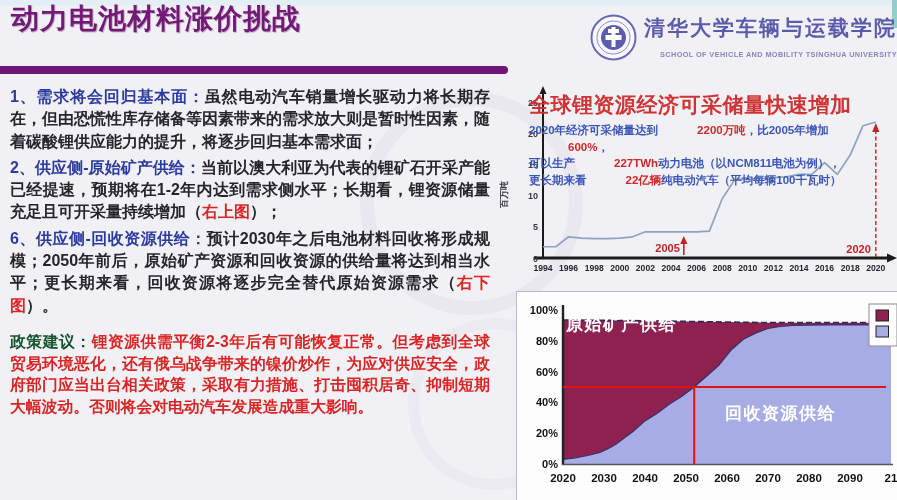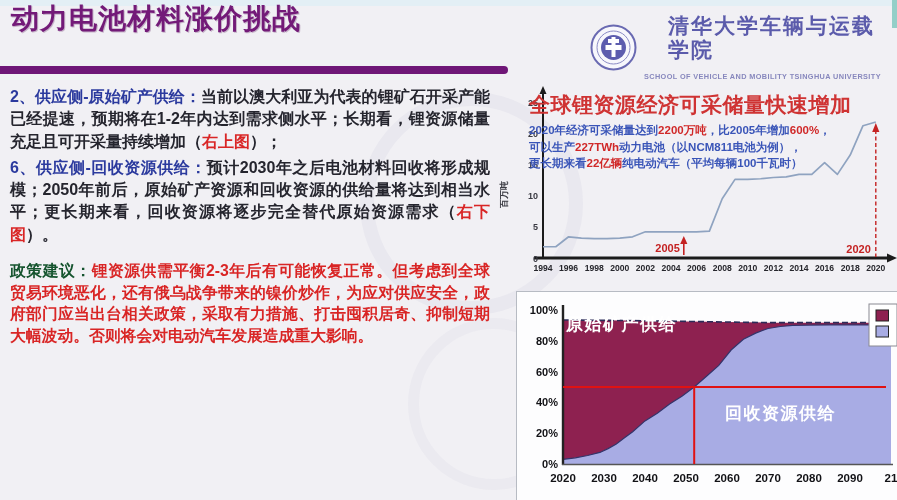--- a/index.html
+++ b/index.html
@@ -10,40 +10,40 @@
   .teal-corner{position:absolute;right:0;top:0;width:5px;height:28px;background:#93cfc8;}
 
   
   .page-title{position:absolute;left:11px;top:0;font-size:28px;font-weight:900;
       color:#731a78;letter-spacing:1px;text-shadow:1px 1px 0 rgba(70,0,70,.25);}
   .title-underline{position:absolute;left:0;top:66px;width:508px;height:8px;
       background:#6f1677;border-radius:0 5px 5px 0;}
   .logo-wrap{position:absolute;left:590px;top:14px;display:flex;align-items:center;}
   .logo-badge{width:47px;height:47px;flex:0 0 auto;}
   .logo-text{margin-left:7px;}
-  .uni-cn{font-size:21px;font-weight:800;color:#5b5bab;letter-spacing:2px;line-height:24px;margin-left:24px;}
-  .uni-en{font-size:7.3px;font-weight:700;color:#8787bd;letter-spacing:.4px;margin-top:10px;}
+  .uni-cn{font-size:21px;font-weight:800;color:#5b5bab;letter-spacing:2px;line-height:24px;}
+  .uni-en{font-size:7.3px;font-weight:700;color:#8787bd;letter-spacing:.4px;margin-top:10px;text-align:right;}
 
   
   .wm{position:absolute;left:360px;top:92px;width:195px;height:195px;border-radius:50%;
       border:14px solid rgba(105,105,160,.055);pointer-events:none;}
   .wm2{position:absolute;left:408px;top:318px;width:150px;height:150px;border-radius:50%;
       border:11px solid rgba(105,105,160,.045);pointer-events:none;}
 
   
   .left-col{position:absolute;left:10px;top:86px;width:480px;}
   .pt{font-size:16px;line-height:22.3px;font-weight:600;text-align:justify;margin:0 0 4px 0;}
   .pt3{margin-bottom:0;}
   .policy{font-size:15.8px;line-height:21.6px;font-weight:800;text-align:justify;margin-top:14px;}
   .c-blue{color:#2b3a9e;font-weight:800;}
   .c-dark{color:#25252e;}
   .c-red{color:#d92525;}
   .c-black{color:#14532d;font-weight:900;}
   .c-nblue{color:#3a55b8;font-weight:700;}
-  .c-nred{color:#d02828;font-weight:700;}
+  .c-nred{color:#d02828;font-weight:700;padding-left:39px;}
 
   
   .svg-top{position:absolute;left:498px;top:86px;width:399px;height:196px;overflow:visible;}
   .note-overlay{position:absolute;left:529px;top:91px;width:364px;pointer-events:none;}
   .note-title{font-size:21px;font-weight:900;color:#cf3333;letter-spacing:.5px;margin-bottom:3px;}
   .note-line{font-size:11.5px;line-height:16.5px;font-weight:700;}
   .bottom-panel{position:absolute;left:516px;top:291px;width:380px;height:209px;
       background:#fdfdfe;border:1px solid #b7bbc3;overflow:hidden;}
   .svg-bottom{position:absolute;left:0;top:0;width:380px;height:208px;}
 
@@ -78,20 +78,21 @@
     <div class="logo-text">
       <div class="uni-cn">清华大学车辆与运载学院</div>
       <div class="uni-en">SCHOOL OF VEHICLE AND MOBILITY TSINGHUA UNIVERSITY</div>
     </div>
   </div>
 
   <div class="wm"></div>
   <div class="wm2"></div>
 
   <div class="left-col">
+    <p class="pt"><span class="c-blue">1、需求将会回归基本面：</span><span class="c-dark">虽然电动汽车销量增长驱动力将长期存在，但由恐慌性库存储备等因素带来的需求放大则是暂时性因素，随着碳酸锂供应能力的提升，将逐步回归基本需求面；</span></p>
     <p class="pt"><span class="c-blue">2、供应侧-原始矿产供给：</span><span class="c-dark">当前以澳大利亚为代表的锂矿石开采产能已经提速，预期将在1-2年内达到需求侧水平；长期看，锂资源储量充足且可开采量持续增加（</span><span class="c-red">右上图</span><span class="c-dark">）；</span></p>
     <p class="pt pt3"><span class="c-blue">6、供应侧-回收资源供给：</span><span class="c-dark">预计2030年之后电池材料回收将形成规模；2050年前后，原始矿产资源和回收资源的供给量将达到相当水平；更长期来看，回收资源将逐步完全替代原始资源需求（</span><span class="c-red">右下图</span><span class="c-dark">）。</span></p>
     <p class="policy"><span class="c-black">政策建议：</span><span class="c-red">锂资源供需平衡2-3年后有可能恢复正常。但考虑到全球贸易环境恶化，还有俄乌战争带来的镍价炒作，为应对供应安全，政府部门应当出台相关政策，采取有力措施、打击囤积居奇、抑制短期大幅波动。否则将会对电动汽车发展造成重大影响。</span></p>
   </div>
 
   <svg class="svg-top" id="svg-top" viewBox="0 0 399 196">
       <line x1="45" y1="172" x2="45" y2="6" stroke="#1b1b1b" stroke-width="2"></line>
       <polygon points="45,0 41.5,8 48.5,8" fill="#1b1b1b"></polygon>
       <line x1="36" y1="172" x2="391" y2="172" stroke="#1b1b1b" stroke-width="3.2"></line>
       <polygon points="399,172 389,167.6 389,176.4" fill="#1b1b1b"></polygon>

